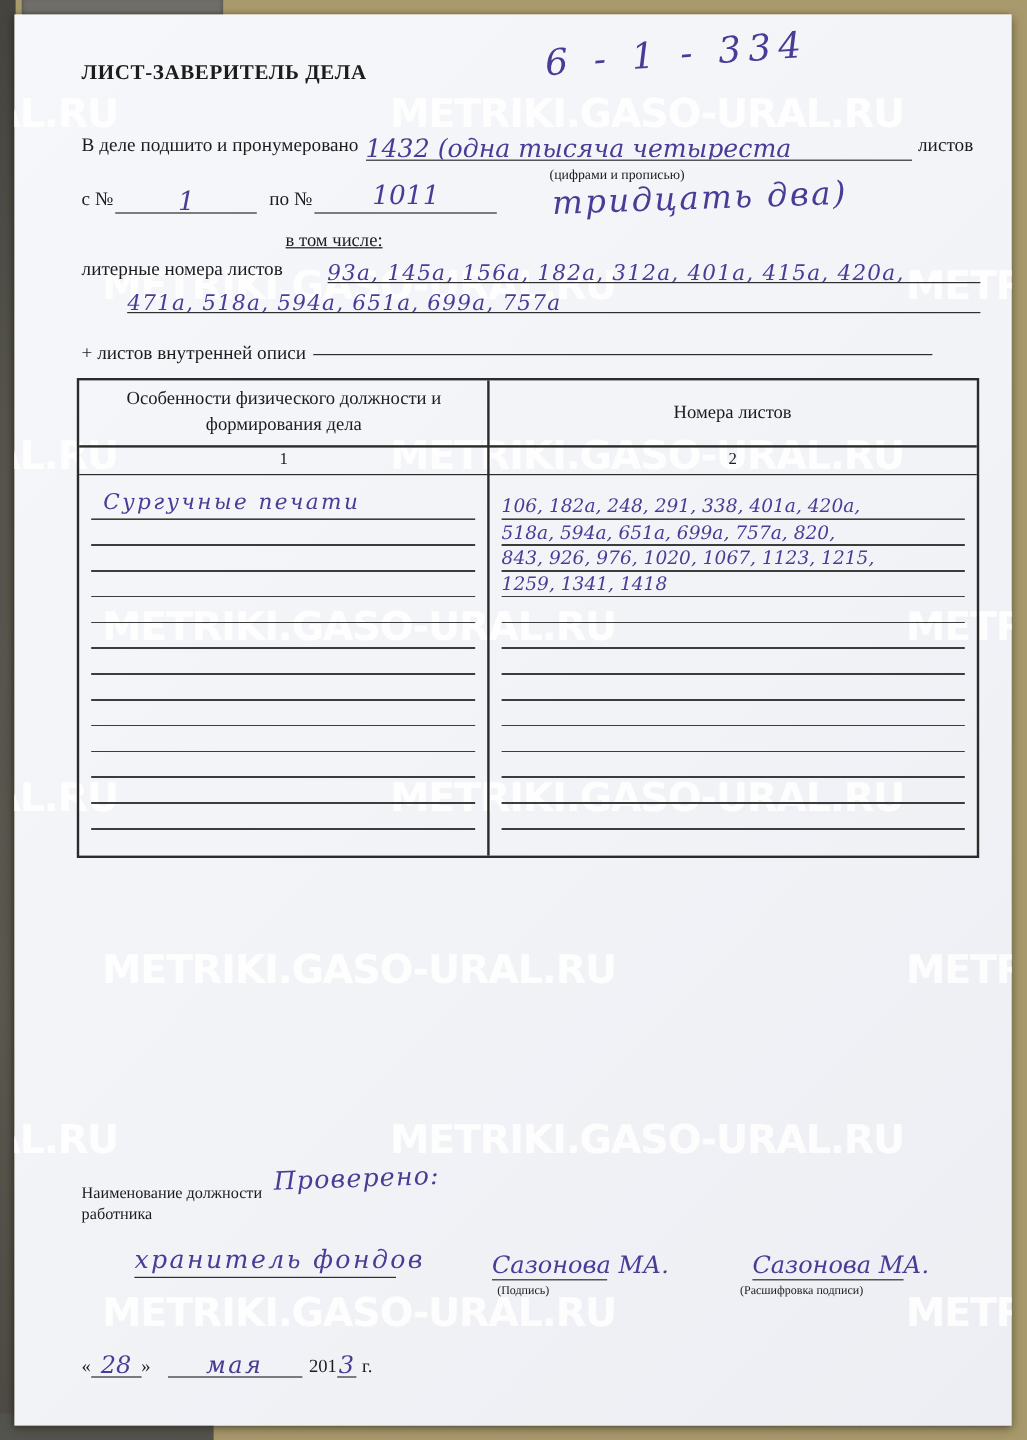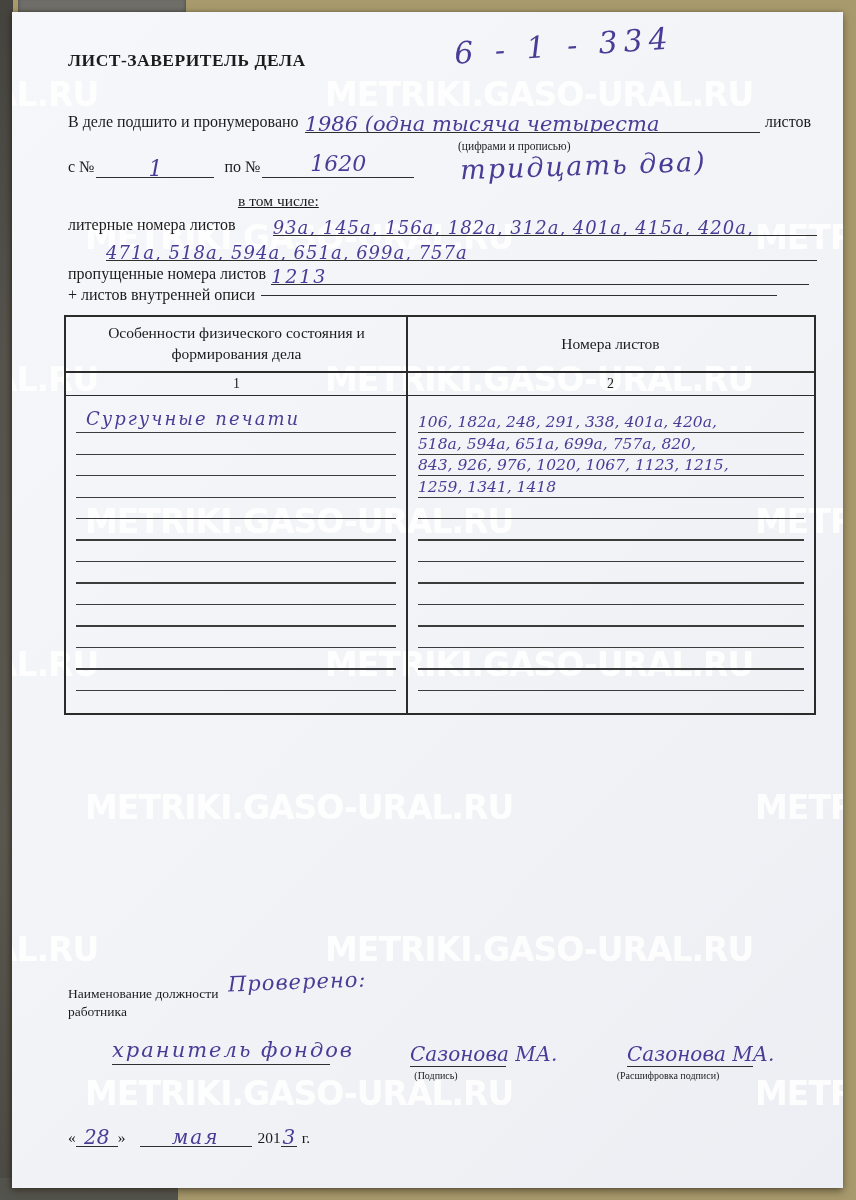--- a/index.html
+++ b/index.html
@@ -86,67 +86,61 @@
   <span class="wm" style="left:313px;top:918px">METRIKI.GASO-URAL.RU</span>
   <span class="wm" style="left:73px;top:1062px">METRIKI.GASO-URAL.RU</span>
   <span class="wm" style="left:743px;top:1062px">METRIKI.GASO-URAL.RU</span>
 
   <div class="title">ЛИСТ-ЗАВЕРИТЕЛЬ ДЕЛА</div>
   <div class="archive-code hw">6 - 1 - 334</div>
 
   <div class="flexline" style="left:56px;top:96px;right:32px;height:28px;">
     <span class="pt" style="position:static;white-space:nowrap;">В деле подшито и пронумеровано</span>
     <span class="ul fill" style="margin-left:6px;overflow:hidden;">
-      <span class="hw hw-inline" style="font-size:21px;">1986 (одна тысяча четыреста</span>
+      <span class="hw hw-inline" style="font-size:21px;">1432 (одна тысяча четыреста</span>
     </span>
     <span class="pt" style="position:static;white-space:nowrap;margin-left:5px;">листов</span>
   </div>
   <div class="small-note" style="left:446px;top:128px;width:220px;">(цифрами и прописью)</div>
 
   <div class="flexline" style="left:56px;top:140px;width:370px;height:30px;">
     <span class="pt" style="position:static;white-space:nowrap;">с №</span>
     <span class="ul" style="width:118px;text-align:center;margin-left:2px;">
       <span class="hw hw-inline" style="font-size:22px;">1</span>
     </span>
     <span class="pt" style="position:static;white-space:nowrap;margin-left:10px;">по №</span>
     <span class="ul" style="width:152px;text-align:center;margin-left:2px;">
-      <span class="hw hw-inline" style="font-size:22px;top:-2px;">1620</span>
+      <span class="hw hw-inline" style="font-size:22px;top:-2px;">1011</span>
     </span>
   </div>
   <div class="hw" style="position:absolute;left:448px;top:138px;font-size:27px;letter-spacing:2px;transform:rotate(-2deg);">тридцать два)</div>
 
   <div class="including">в том числе:</div>
 
   <div class="flexline" style="left:56px;top:200px;right:26px;height:26px;gap:32px;">
     <span class="pt" style="position:static;white-space:nowrap;">литерные номера листов</span>
     <span class="ul fill" style="margin-left:5px;overflow:hidden;">
       <span class="hw hw-inline" style="font-size:18px;letter-spacing:1px;">93а, 145а, 156а, 182а, 312а, 401а, 415а, 420а,</span>
     </span>
   </div>
   <div class="flexline" style="left:50px;top:226px;right:26px;height:24px;">
     <span class="ul fill" style="overflow:hidden;">
       <span class="hw hw-inline" style="font-size:18px;letter-spacing:1px;">471а, 518а, 594а, 651а, 699а, 757а</span>
     </span>
   </div>
 
-  <div class="flexline" style="left:56px;top:250px;right:34px;height:24px;">
-    <span class="pt" style="position:static;white-space:nowrap;">пропущенные номера листов</span>
-    <span class="ul fill" style="margin-left:5px;overflow:hidden;">
-      <span class="hw hw-inline" style="font-size:19px;letter-spacing:2px;">1213</span>
-    </span>
-  </div>
 
   <div class="flexline" style="left:56px;top:272px;right:66px;height:22px;">
     <span class="pt" style="position:static;white-space:nowrap;">+ листов внутренней описи</span>
     <span class="ul fill" style="margin-left:6px;"></span>
   </div>
 
   <div class="tbl">
     <div class="hdr">
-      <div class="c1">Особенности физического состояния и формирования дела</div>
+      <div class="c1">Особенности физического должности и формирования дела</div>
       <div class="c2">Номера листов</div>
     </div>
     <div class="numrow">
       <div class="c1">1</div>
       <div class="c2">2</div>
     </div>
     <div class="tbody">
       <div class="ruled rl"></div>
       <div class="ruled rr"></div>
       <div class="hw hw-feature">Сургучные печати</div>

